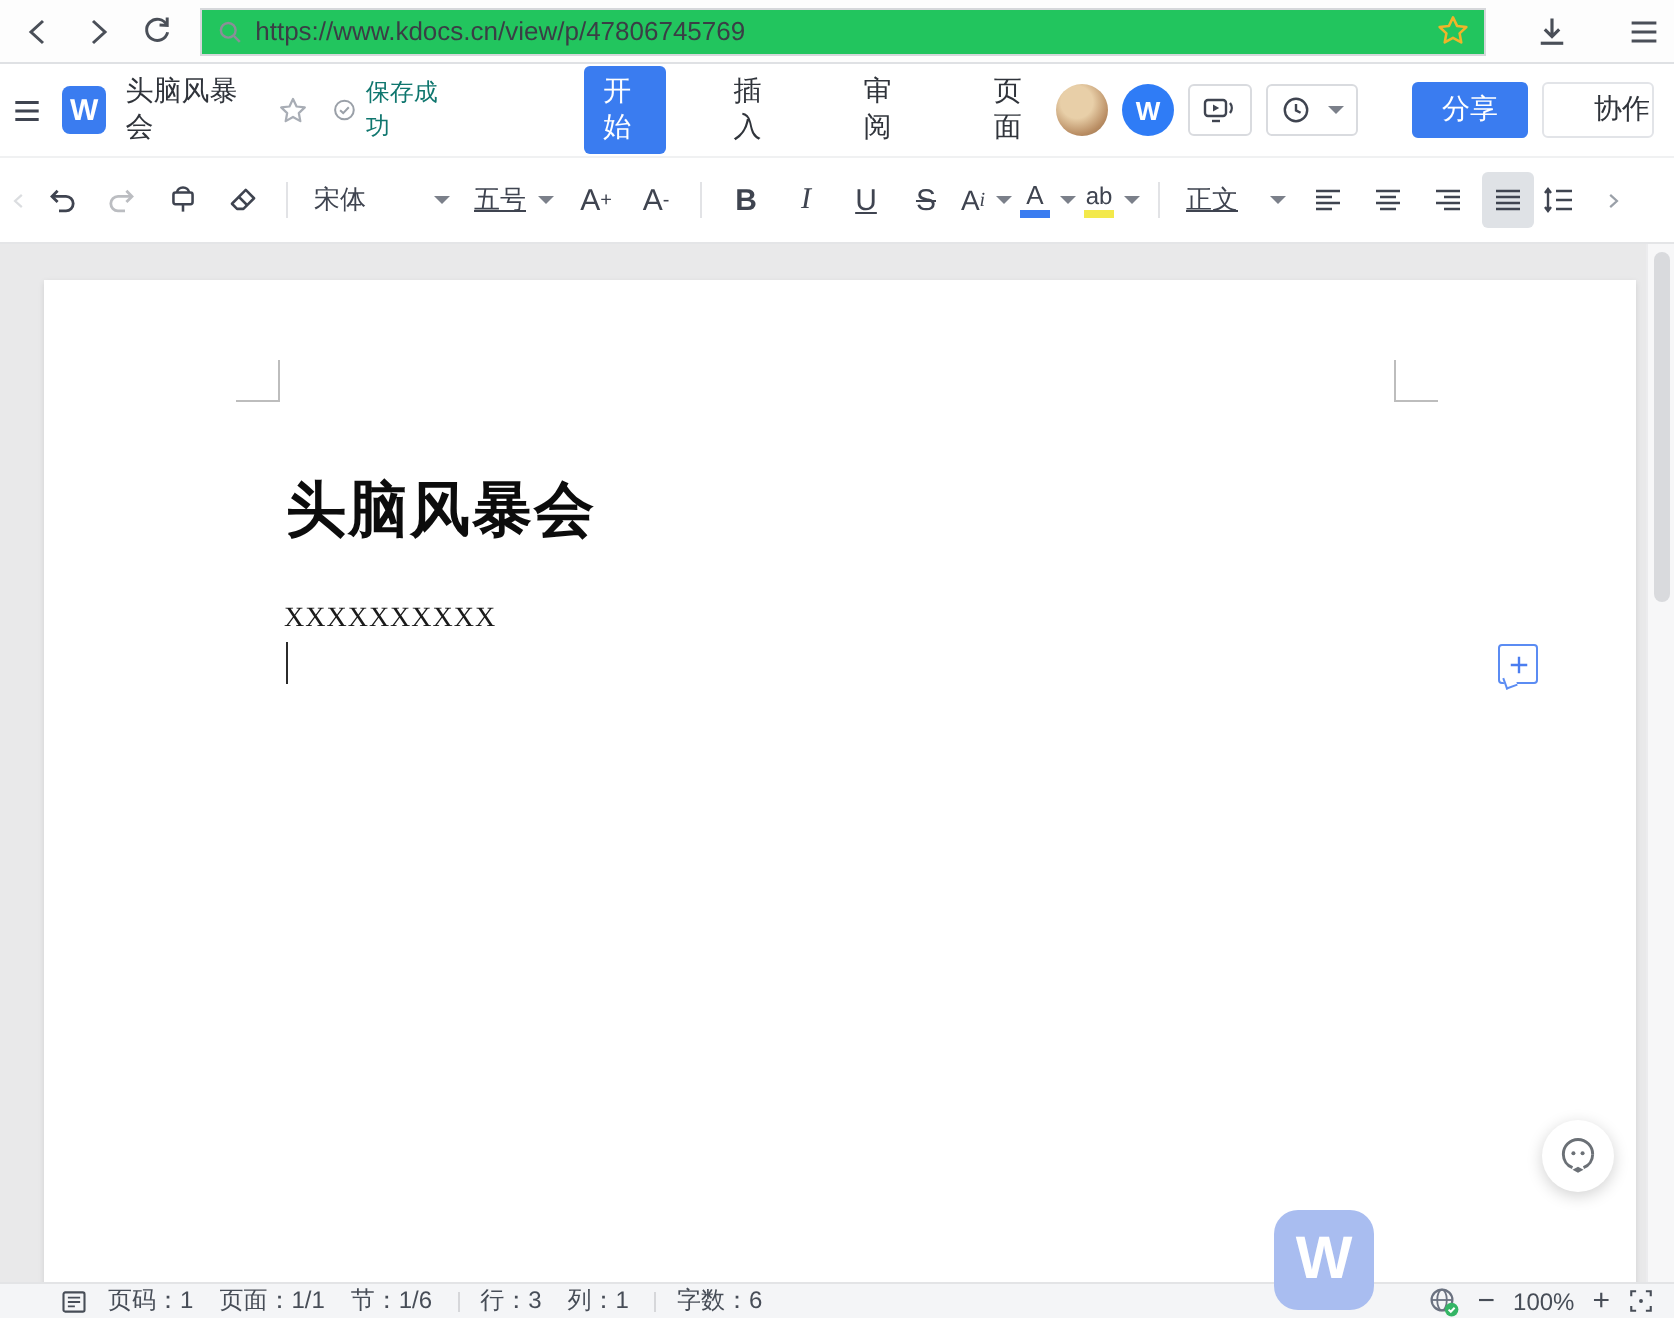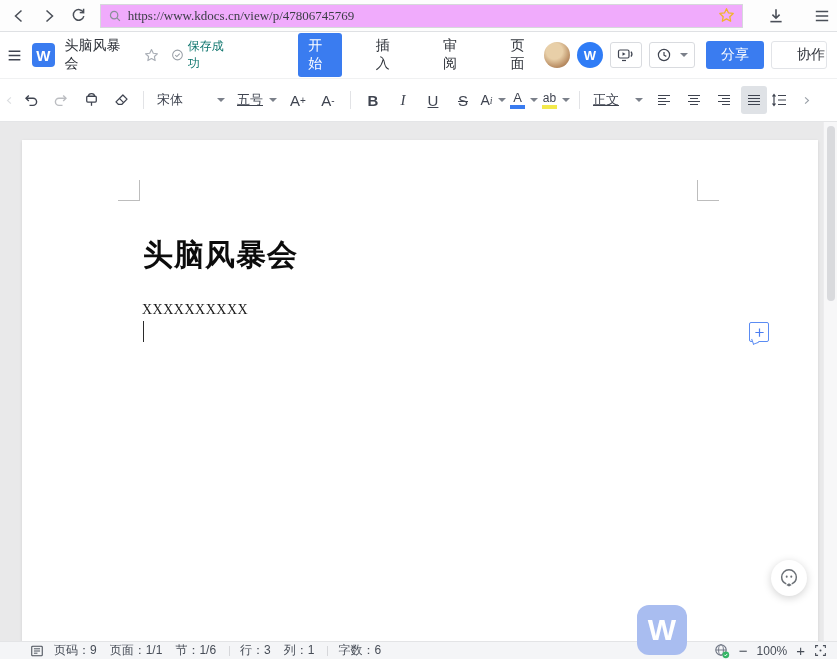--- a/index.html
+++ b/index.html
@@ -5,21 +5,21 @@
   * { margin:0; padding:0; box-sizing:border-box; }
   html,body { width:837px; height:659px; overflow:hidden; background:#fff;
     font-family:"Liberation Sans", sans-serif; position:relative; }
 
   
   .browser-bar { height:32px; display:flex; align-items:center; background:#fdfdfd;
     border-bottom:1px solid #dfe1e4; padding-left:4px; }
   .nav-btn { width:30px; height:28px; display:flex; align-items:center; justify-content:center;
     color:#4a4f58; cursor:pointer; }
   .url-field { width:646px; height:24px; margin-left:6px; border:1px solid #d6d8db; border-radius:0;
-    background:#f0abfc; display:flex; align-items:center; padding:0 7px;font-family:Liberation Serif, serif; }
+    background:#22c55e; display:flex; align-items:center; padding:0 7px; }
   .url-text { flex:1; font-size:13px; color:#3a3e45; margin-left:6px; white-space:nowrap; overflow:hidden; }
   .chrome-right { display:flex; align-items:center; margin-left:18px; gap:16px; }
 
   
   .app-header { height:46px; display:flex; align-items:center; padding:0 10px 0 2px;
     background:#fff; }
   .hbtn { width:26px; height:26px; display:flex; align-items:center; justify-content:center; cursor:pointer; }
   .wps-logo { width:24px; height:24px; border-radius:4px; background:#3a7cf0; color:#fff;
     font-weight:bold; font-size:15px; display:flex; align-items:center; justify-content:center; margin-left:6px; }
   .doc-title { font-size:14px; color:#30343b; margin-left:10px; }
@@ -30,21 +30,21 @@
   .tab { font-size:14px; color:#30343b; padding:4px 10px; border-radius:3px; cursor:pointer; }
   .tab.active { background:#3a7cf0; color:#fff; }
   .header-right { margin-left:auto; display:flex; align-items:center; gap:7px; }
   .avatar { width:26px; height:26px; border-radius:50%;
     background:radial-gradient(circle at 40% 35%, #e8cfa8 0 35%, #b98d63 70%, #8a6a4a); }
   .wps-badge { width:26px; height:26px; border-radius:50%; background:#2f7cf6; color:#fff;
     font-size:13px; font-weight:bold; display:flex; align-items:center; justify-content:center; }
   .hdr-btn { height:26px; border:1px solid #d9dbdf; border-radius:3px; background:#fff;
     display:flex; align-items:center; justify-content:center; padding:0 6px; cursor:pointer; gap:3px; }
   .share-btn { height:28px; width:58px; background:#3a7cf0; border-radius:3px; color:#fff;
-    font-size:14px; display:flex; align-items:center; justify-content:center; cursor:pointer; margin-left:4px; }
+    font-size:14px; display:flex; align-items:center; justify-content:center; cursor:pointer; margin-left:20px; }
   .collab-btn { height:28px; width:56px; background:#fff; border:1px solid #e2e4e8; border-radius:3px;
     color:#30343b; font-size:14px; display:flex; align-items:center; justify-content:center; cursor:pointer;padding-left:24px; }
 
   
   .toolbar { height:44px; display:flex; align-items:center; background:#fff;
     border-top:1px solid #f0f1f2; border-bottom:1px solid #e4e5e7; padding:0 2px; color:#3f4450; }
   .tbtn { height:28px; min-width:26px; display:flex; align-items:center; justify-content:center;
     border-radius:3px; cursor:pointer; font-size:15px; color:#3f4450; margin:0 2px; position:relative; }
   .tbtn.disabled { opacity:.35; }
   .tbtn.active { background:#dfe2e6; }
@@ -349,21 +349,21 @@
   <div class="wm-logo">W</div>
 </div>
 
 <div class="status-bar">
   <span style="margin-right:10px;display:flex;">
     <svg width="14" height="14" viewBox="0 0 16 16">
         <rect x="2" y="2.5" width="12" height="11" rx="1" fill="none" stroke="#474d57" stroke-width="1.2"></rect>
         <path d="M4.5 5.5 H11.5 M4.5 8 H11.5 M4.5 10.5 H8.5" stroke="#474d57" stroke-width="1.1"></path>
       </svg>
   </span>
-  <span class="sb-item">页码：9</span>
+  <span class="sb-item">页码：1</span>
   <span class="sb-item">页面：1/1</span>
   <span class="sb-item">节：1/6</span>
   <span class="sb-div"></span>
   <span class="sb-item">行：3</span>
   <span class="sb-item">列：1</span>
   <span class="sb-div"></span>
   <span class="sb-item">字数：6</span>
   <div class="sb-right">
     <span style="display:flex;">
       <svg width="16" height="16" viewBox="0 0 16 16">

